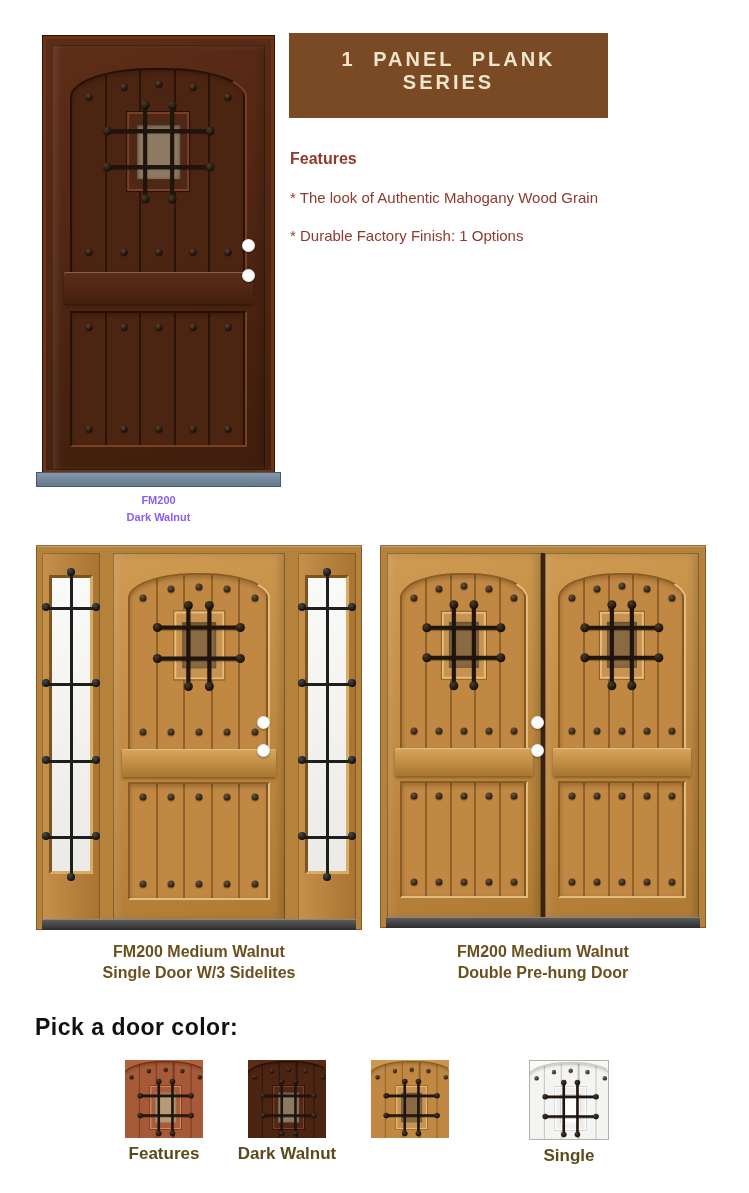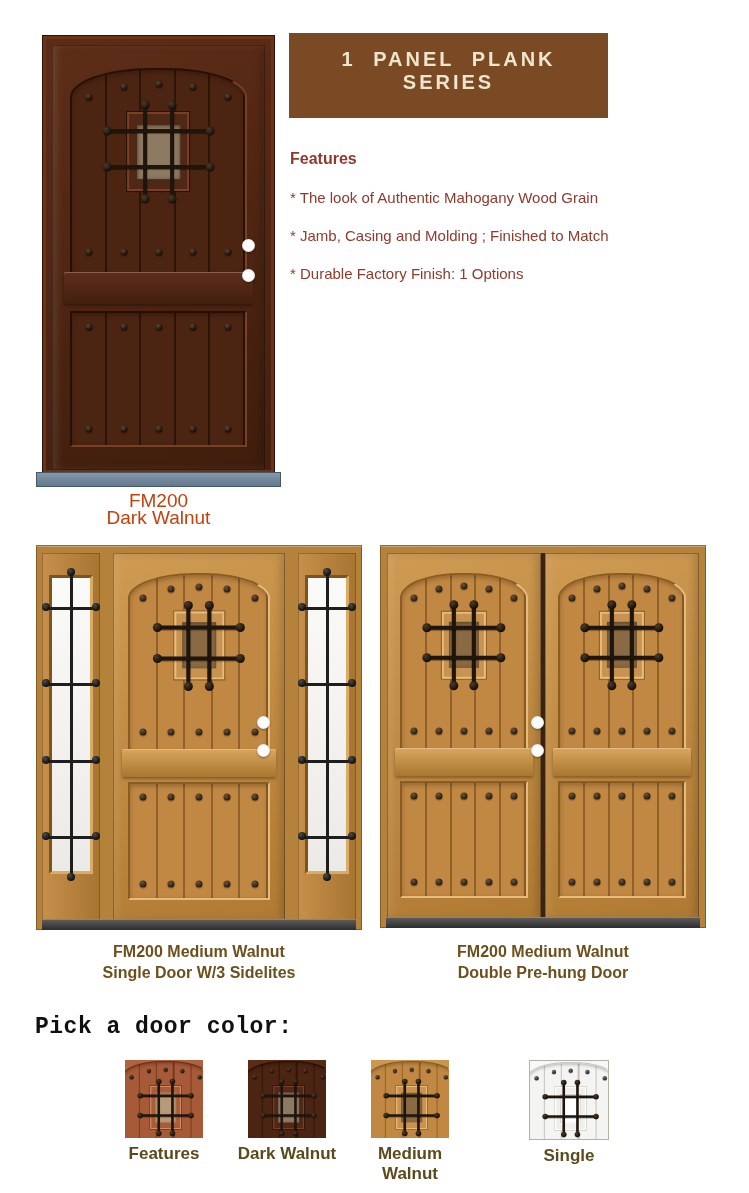--- a/index.html
+++ b/index.html
@@ -13,21 +13,21 @@
   .banner .t2{margin-top:8px;font-size:17px;font-weight:bold;letter-spacing:5px;}
 
   
   .features{position:absolute;left:290px;top:150px;width:458px;color:#8e3a2c;}
   .features h3{margin:0;font-size:16px;font-weight:bold;}
   .features p{margin:21px 0 0 0;font-size:15px;line-height:17px;}
 
   
   .cap{position:absolute;text-align:center;}
   .cap .line{display:block;}
-  .cap-top{left:42px;top:492px;width:233px;color:#c2410c;font-size:19px;font-weight:400;line-height:17px;}
+  .cap-top{left:42px;top:492px;width:233px;color:#8b5cf6;font-size:11px;font-weight:700;line-height:17px;}
   .cap-mid{color:#6b501e;font-size:16px;font-weight:bold;line-height:21px;}
   .cap-single{left:36px;top:941px;width:326px;}
   .cap-double{left:380px;top:941px;width:326px;}
 
   
   .door-slot{position:relative;}
   .door{position:absolute;inset:0;background:linear-gradient(160deg,var(--base1),var(--base2));
         box-shadow:inset 0 0 0 1px rgba(0,0,0,.28), inset 4px 0 8px rgba(255,255,255,.12),
                    inset -4px 0 8px rgba(0,0,0,.18);}
   .panel{position:absolute;left:8.5%;right:8.5%;overflow:hidden;background-color:var(--panelBg);
@@ -112,21 +112,21 @@
   
   .fig-double{position:absolute;left:380px;top:545px;width:326px;height:383px;
               box-shadow:inset 0 0 0 1px rgba(60,30,5,.4), inset 0 2px 0 rgba(255,255,255,.25);}
   .slot-dl{position:absolute;left:7px;width:154px;top:8px;bottom:10px;}
   .slot-dr{position:absolute;right:7px;width:154px;top:8px;bottom:10px;}
   .astragal{position:absolute;left:161px;width:4px;top:8px;bottom:10px;background:#3a2310;}
   .bore-d1{left:151px;top:171px}.bore-d2{left:151px;top:199px}
 
   
   .pick{position:absolute;left:35px;top:1014px;margin:0;font-size:23px;font-weight:bold;
-        color:#101010;letter-spacing:.5px;font-family:Liberation Mono, monospace;}
+        color:#101010;letter-spacing:.5px;}
   .cell{position:absolute;top:1060px;width:120px;text-align:center;}
   .cell-0{left:104px}.cell-1{left:227px}.cell-2{left:350px}.cell-3{left:509px}
   .swatch{position:relative;width:78px;height:78px;margin:0 auto;overflow:hidden;background:#fff;}
   .swatch-border{border:1px solid #b3b3a3;}
   .mini{position:absolute;left:-12px;top:-12px;width:170px;height:380px;
         transform:scale(.62);transform-origin:0 0;}
   .cell .label{margin-top:6px;font-size:17px;font-weight:bold;color:#5c4a1d;}
 </style>
 </head>
 <body>
@@ -191,21 +191,20 @@
     <div class="sill-blue"></div>
   </figure>
   <div class="cap cap-top">
     <span class="line">FM200</span>
     <span class="line">Dark Walnut</span>
   </div>
 
   <section class="features">
     <h3>Features</h3>
     <p>* The look of Authentic Mahogany Wood Grain</p>
-    <p>* Jamb, Casing and Molding ; Finished to Match</p>
     <p>* Durable Factory Finish: 1 Options</p>
   </section>
 
   <figure class="fig fig-single" style="margin:0">
     <div class="sidelite sl-left">
   <div class="sl-glass">
     <span class="slv"></span>
     <span class="slh h1"></span>
           <span class="slh h2"></span>
           <span class="slh h3"></span>
@@ -497,21 +496,20 @@
         <i class="gk gk5"></i>
                 <i class="gk gk6"></i>
                 <i class="gk gk7"></i>
                 <i class="gk gk8"></i>
       </div>
     </div>
 
   </div>
 </div>
     </div>
-    <div class="label">Medium Walnut</div>
   </div>
   <div class="cell cell-3">
     <div class="swatch swatch-border">
       <div class="mini theme-white">
   <div class="door">
     <div class="panel p-top">
       <i class="stud sa1"></i>
               <i class="stud sa2"></i>
               <i class="stud sa3"></i>
               <i class="stud sa4"></i>

